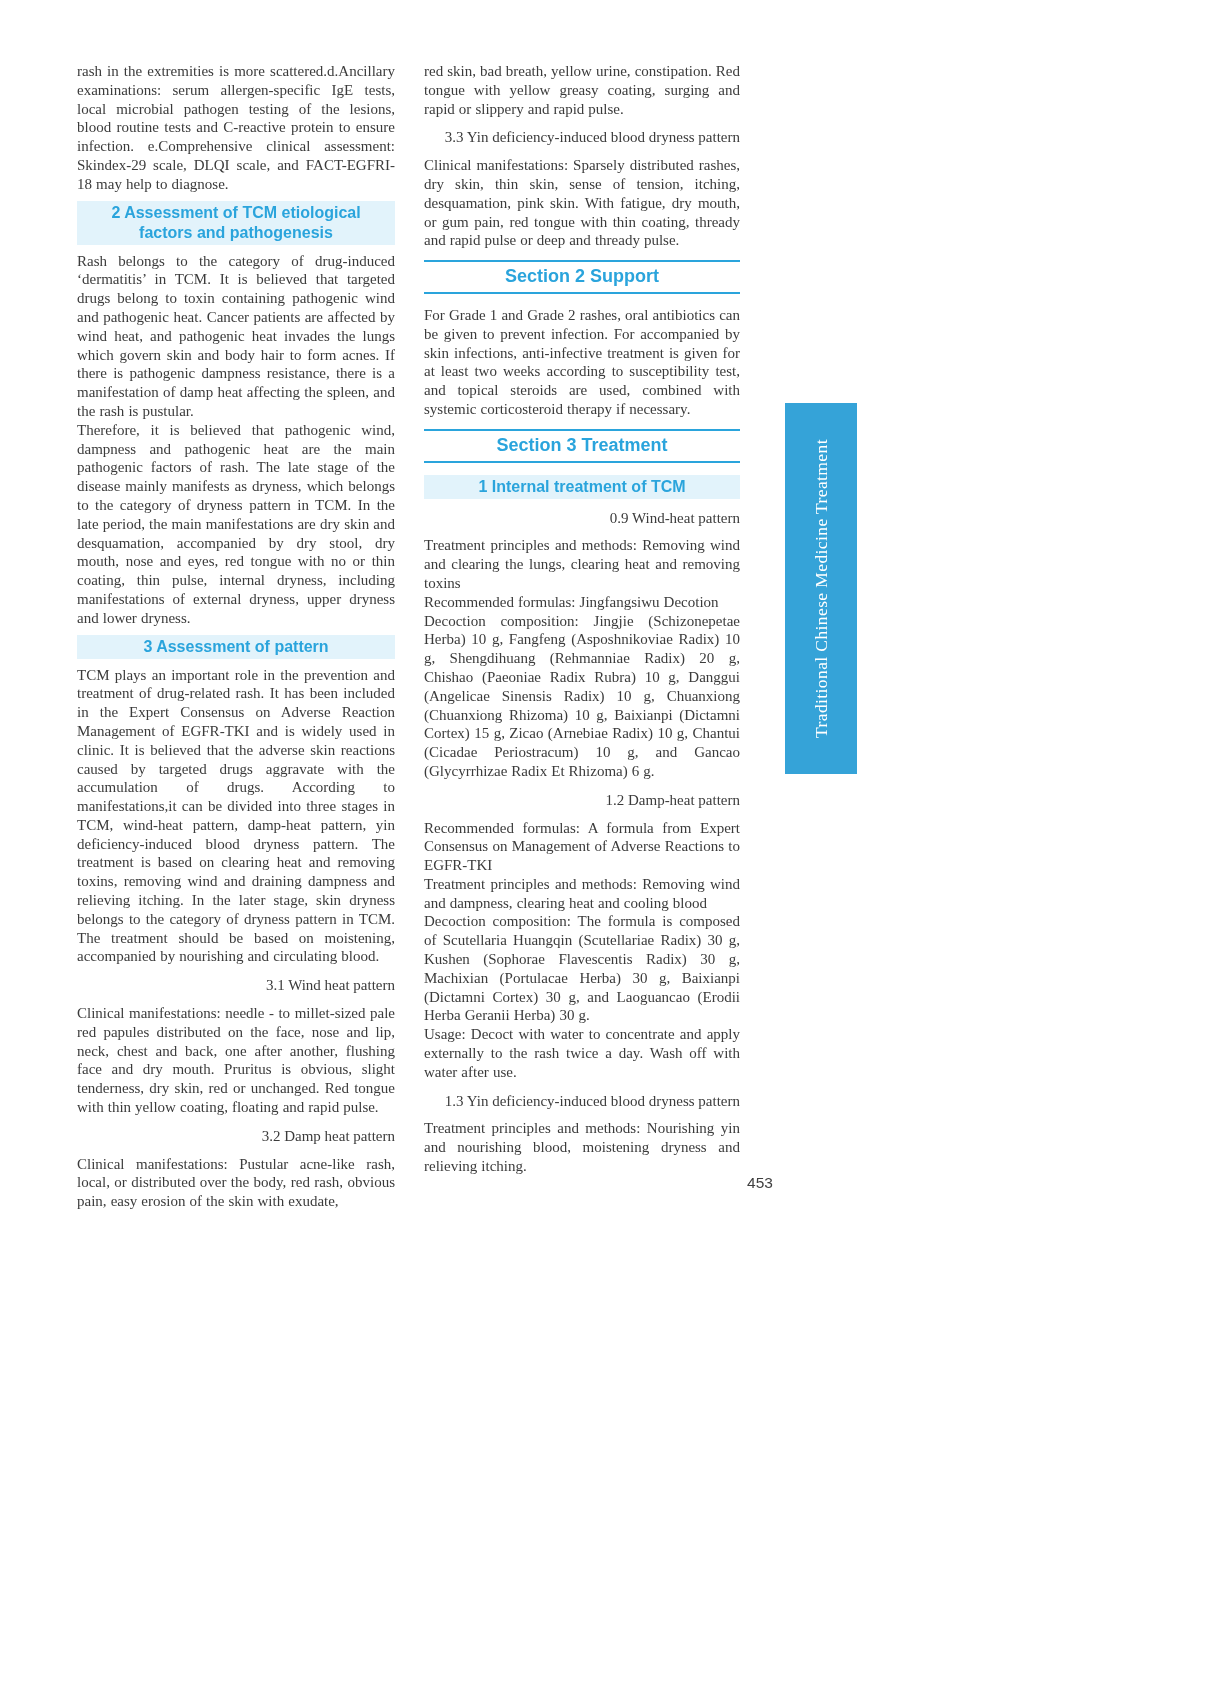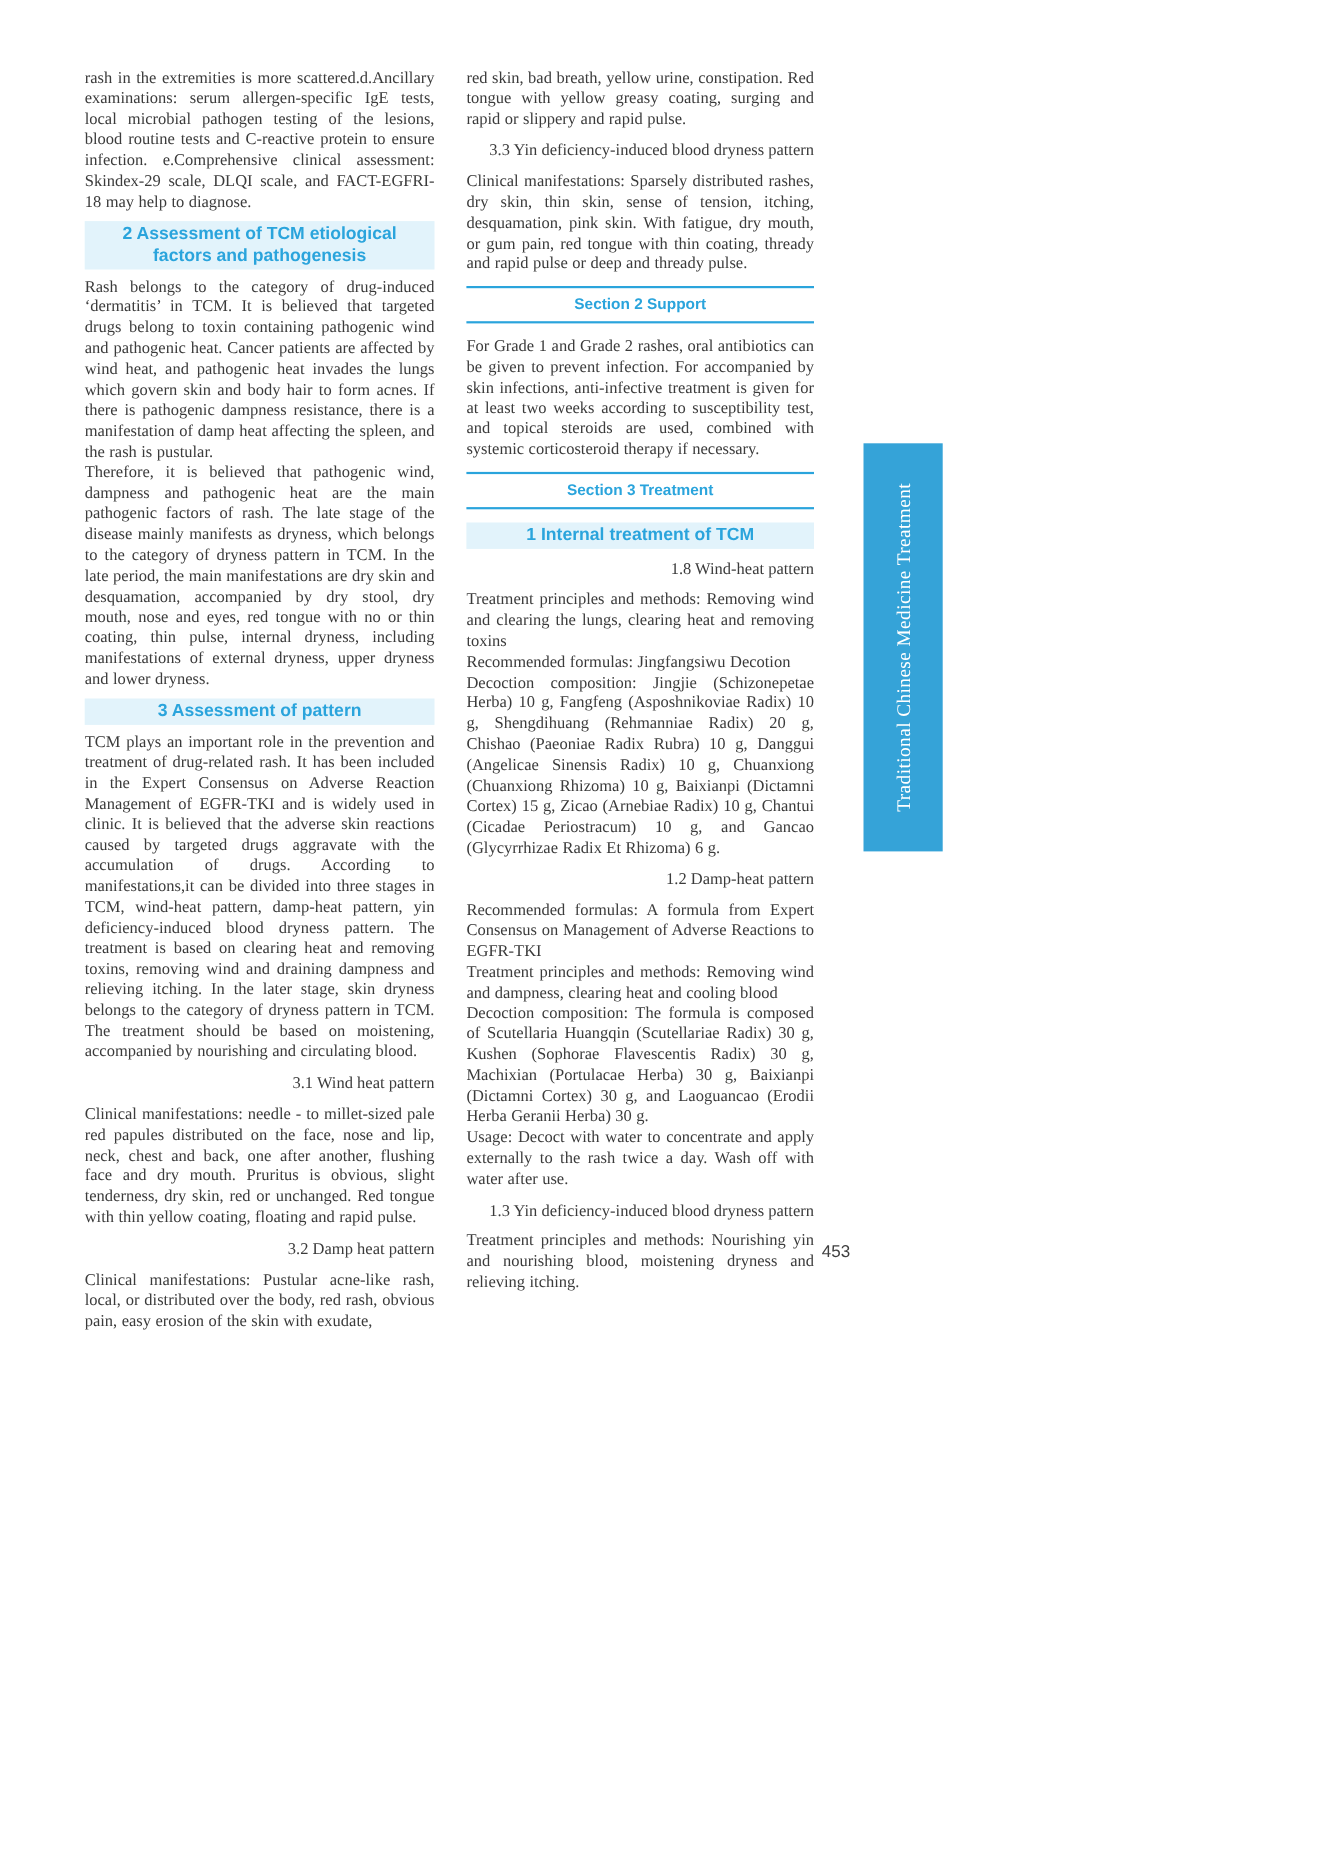--- a/index.html
+++ b/index.html
@@ -47,21 +47,21 @@
   .rule-head { margin: 10px 0 12px 0; }
   .rule-head .rule {
     height: 0;
     border-top: 2px solid #2aa4dc;
   }
   .rule-head .rule-title {
     padding: 5px 0 6px 0;
     color: #2aa4dc;
     font-family: "Liberation Sans", sans-serif;
     font-weight: bold;
-    font-size: 14px;
+    font-size: 18px;
     text-align: center;
   }
   .side-tab {
     position: absolute;
     left: 785px;
     top: 403px;
     width: 72px;
     height: 371px;
     background: #35a3d8;
     display: flex;
@@ -72,21 +72,21 @@
     transform: rotate(-90deg);
     white-space: nowrap;
     color: #ffffff;
     font-family: "Liberation Serif", serif;
     font-size: 17.5px;
     letter-spacing: 0.4px;
   }
   .page-number {
     position: absolute;
     left: 736px;
-    top: 1130px;
+    top: 1174px;
     width: 48px;
     text-align: center;
     font-family: "Liberation Sans", sans-serif;
     font-size: 15.5px;
     color: #3f3f3f;
   }
 </style>
 </head>
 <body>
 
@@ -118,21 +118,21 @@
 
     <p class="para">For Grade 1 and Grade 2 rashes, oral antibiotics can be given to prevent infection. For accompanied by skin infections, anti-infective treatment is given for at least two weeks according to susceptibility test, and topical steroids are used, combined with systemic corticosteroid therapy if necessary.</p>
 
     <div class="rule-head">
       <div class="rule"></div>
       <div class="rule-title">Section 3 Treatment</div>
       <div class="rule"></div>
     </div>
 
     <h3 class="band-head">1 Internal treatment of TCM</h3>
-    <p class="subhead">1.8 Wind-heat pattern</p>
+    <p class="subhead">0.9 Wind-heat pattern</p>
     <p class="para">Treatment principles and methods: Removing wind and clearing the lungs, clearing heat and removing toxins</p>
     <p class="para">Recommended formulas: Jingfangsiwu Decotion</p>
     <p class="para">Decoction composition: Jingjie (Schizonepetae Herba) 10 g, Fangfeng (Asposhnikoviae Radix) 10 g, Shengdihuang (Rehmanniae Radix) 20 g, Chishao (Paeoniae Radix Rubra) 10 g, Danggui (Angelicae Sinensis Radix) 10 g, Chuanxiong (Chuanxiong Rhizoma) 10 g, Baixianpi (Dictamni Cortex) 15 g, Zicao (Arnebiae Radix) 10 g, Chantui (Cicadae Periostracum) 10 g, and Gancao (Glycyrrhizae Radix Et Rhizoma) 6 g.</p>
     <p class="subhead">1.2 Damp-heat pattern</p>
     <p class="para">Recommended formulas: A formula from Expert Consensus on Management of Adverse Reactions to EGFR-TKI</p>
     <p class="para">Treatment principles and methods: Removing wind and dampness, clearing heat and cooling blood</p>
     <p class="para">Decoction composition: The formula is composed of Scutellaria Huangqin (Scutellariae Radix) 30 g, Kushen (Sophorae Flavescentis Radix) 30 g, Machixian (Portulacae Herba) 30 g, Baixianpi (Dictamni Cortex) 30 g, and Laoguancao (Erodii Herba Geranii Herba) 30 g.</p>
     <p class="para">Usage: Decoct with water to concentrate and apply externally to the rash twice a day. Wash off with water after use.</p>
     <p class="subhead">1.3 Yin deficiency-induced blood dryness pattern</p>
     <p class="para">Treatment principles and methods: Nourishing yin and nourishing blood, moistening dryness and relieving itching.</p>

